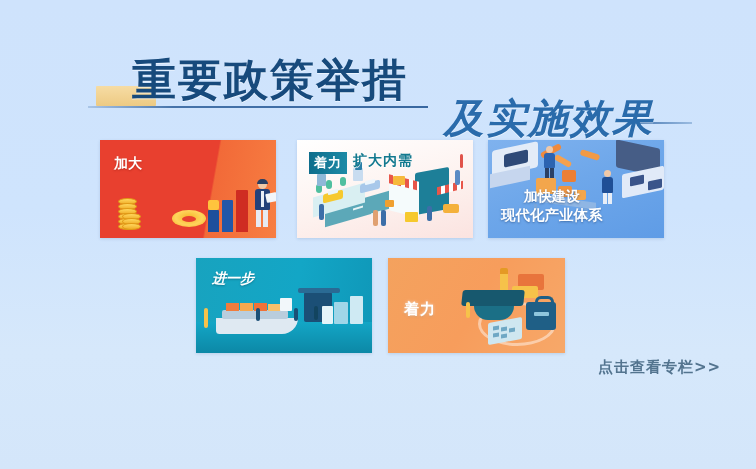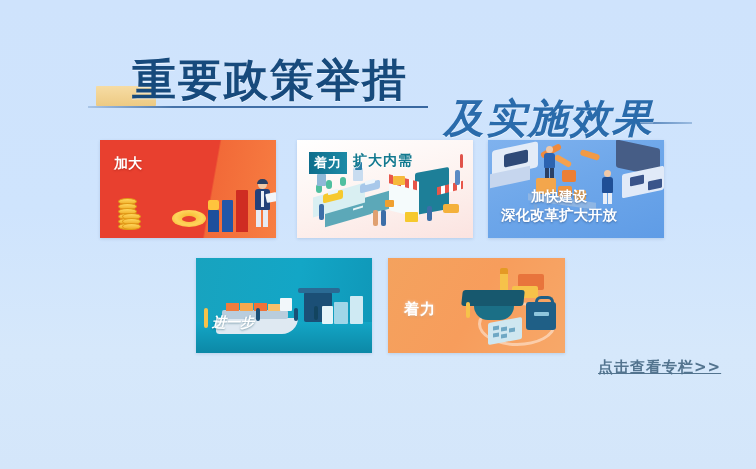--- a/index.html
+++ b/index.html
@@ -146,21 +146,20 @@
   #card-reform {
     left: 196px; top: 258px; width: 176px; height: 95px;
     background: linear-gradient(100deg, #18a3bf 0%, #13a6c6 55%, #0f97b8 100%);
   }
   #card-reform .card-label {
     left: 16px; top: 12px;
     font-size: 14px;
     color: #ffffff;
     font-style: italic;
     text-shadow: 0 1px 2px rgba(10,70,90,.45);
-    margin-top: 44px;
   }
   #card-reform .l2 { font-size: 15px; }
 
   
   #card-livelihood {
     left: 388px; top: 258px; width: 177px; height: 95px;
     background: linear-gradient(120deg, #f4a25e 0%, #f79d5c 50%, #f7a869 100%);
   }
   #card-livelihood .tag2 {
     position: absolute; z-index: 7;
@@ -222,21 +221,20 @@
   .footer-link {
     position: absolute;
     left: 598px;
     top: 358px;
     font-size: 15px;
     font-weight: bold;
     color: #53748f;
     letter-spacing: 1px;
     cursor: pointer;
     white-space: nowrap;
-    text-decoration: underline;
   }
 </style>
 </head>
 <body>
 
 <div id="page">
 
   <div class="title-block">
     <div class="gold-bar"></div>
     <div class="rule-left"></div>
@@ -364,21 +362,21 @@
       <div class="person-leg" style="left:3px;top:23px;width:4px;height:11px;background:#e8eef7;"></div>
       <div class="person-leg" style="left:8px;top:23px;width:4px;height:11px;background:#e8eef7;"></div>
     </div>
 
     <div class="iso-block" style="left:128px;top:4px;width:44px;height:28px;background:#465d86;border-radius:2px;transform:skewY(12deg);"></div>
     <div class="iso-block" style="left:134px;top:30px;width:42px;height:24px;background:#e1eaf8;border-radius:2px;transform:skewY(-12deg);"></div>
     <div class="iso-block" style="left:142px;top:36px;width:14px;height:9px;background:#3a548a;border-radius:1px;transform:skewY(-12deg);"></div>
     <div class="iso-block" style="left:160px;top:40px;width:14px;height:9px;background:#3a548a;border-radius:1px;transform:skewY(-12deg);"></div>
     <div class="card-label">
       <span>加快建设</span><br>
-      <span class="l2">深化改革扩大开放</span>
+      <span class="l2">现代化产业体系</span>
     </div>
   </div>
 
   <div class="card" id="card-reform">
 
     <div class="shape" style="left:0;top:64px;width:176px;height:31px;background:linear-gradient(180deg,#13a6c6 0%,#0c88a6 100%);"></div>
 
     <div class="shape" style="left:20px;top:60px;width:82px;height:16px;background:#dfe9f2;border-radius:0 0 18px 4px;"></div>
     <div class="shape" style="left:26px;top:52px;width:66px;height:9px;background:#b9cddd;border-radius:2px;"></div>
 

